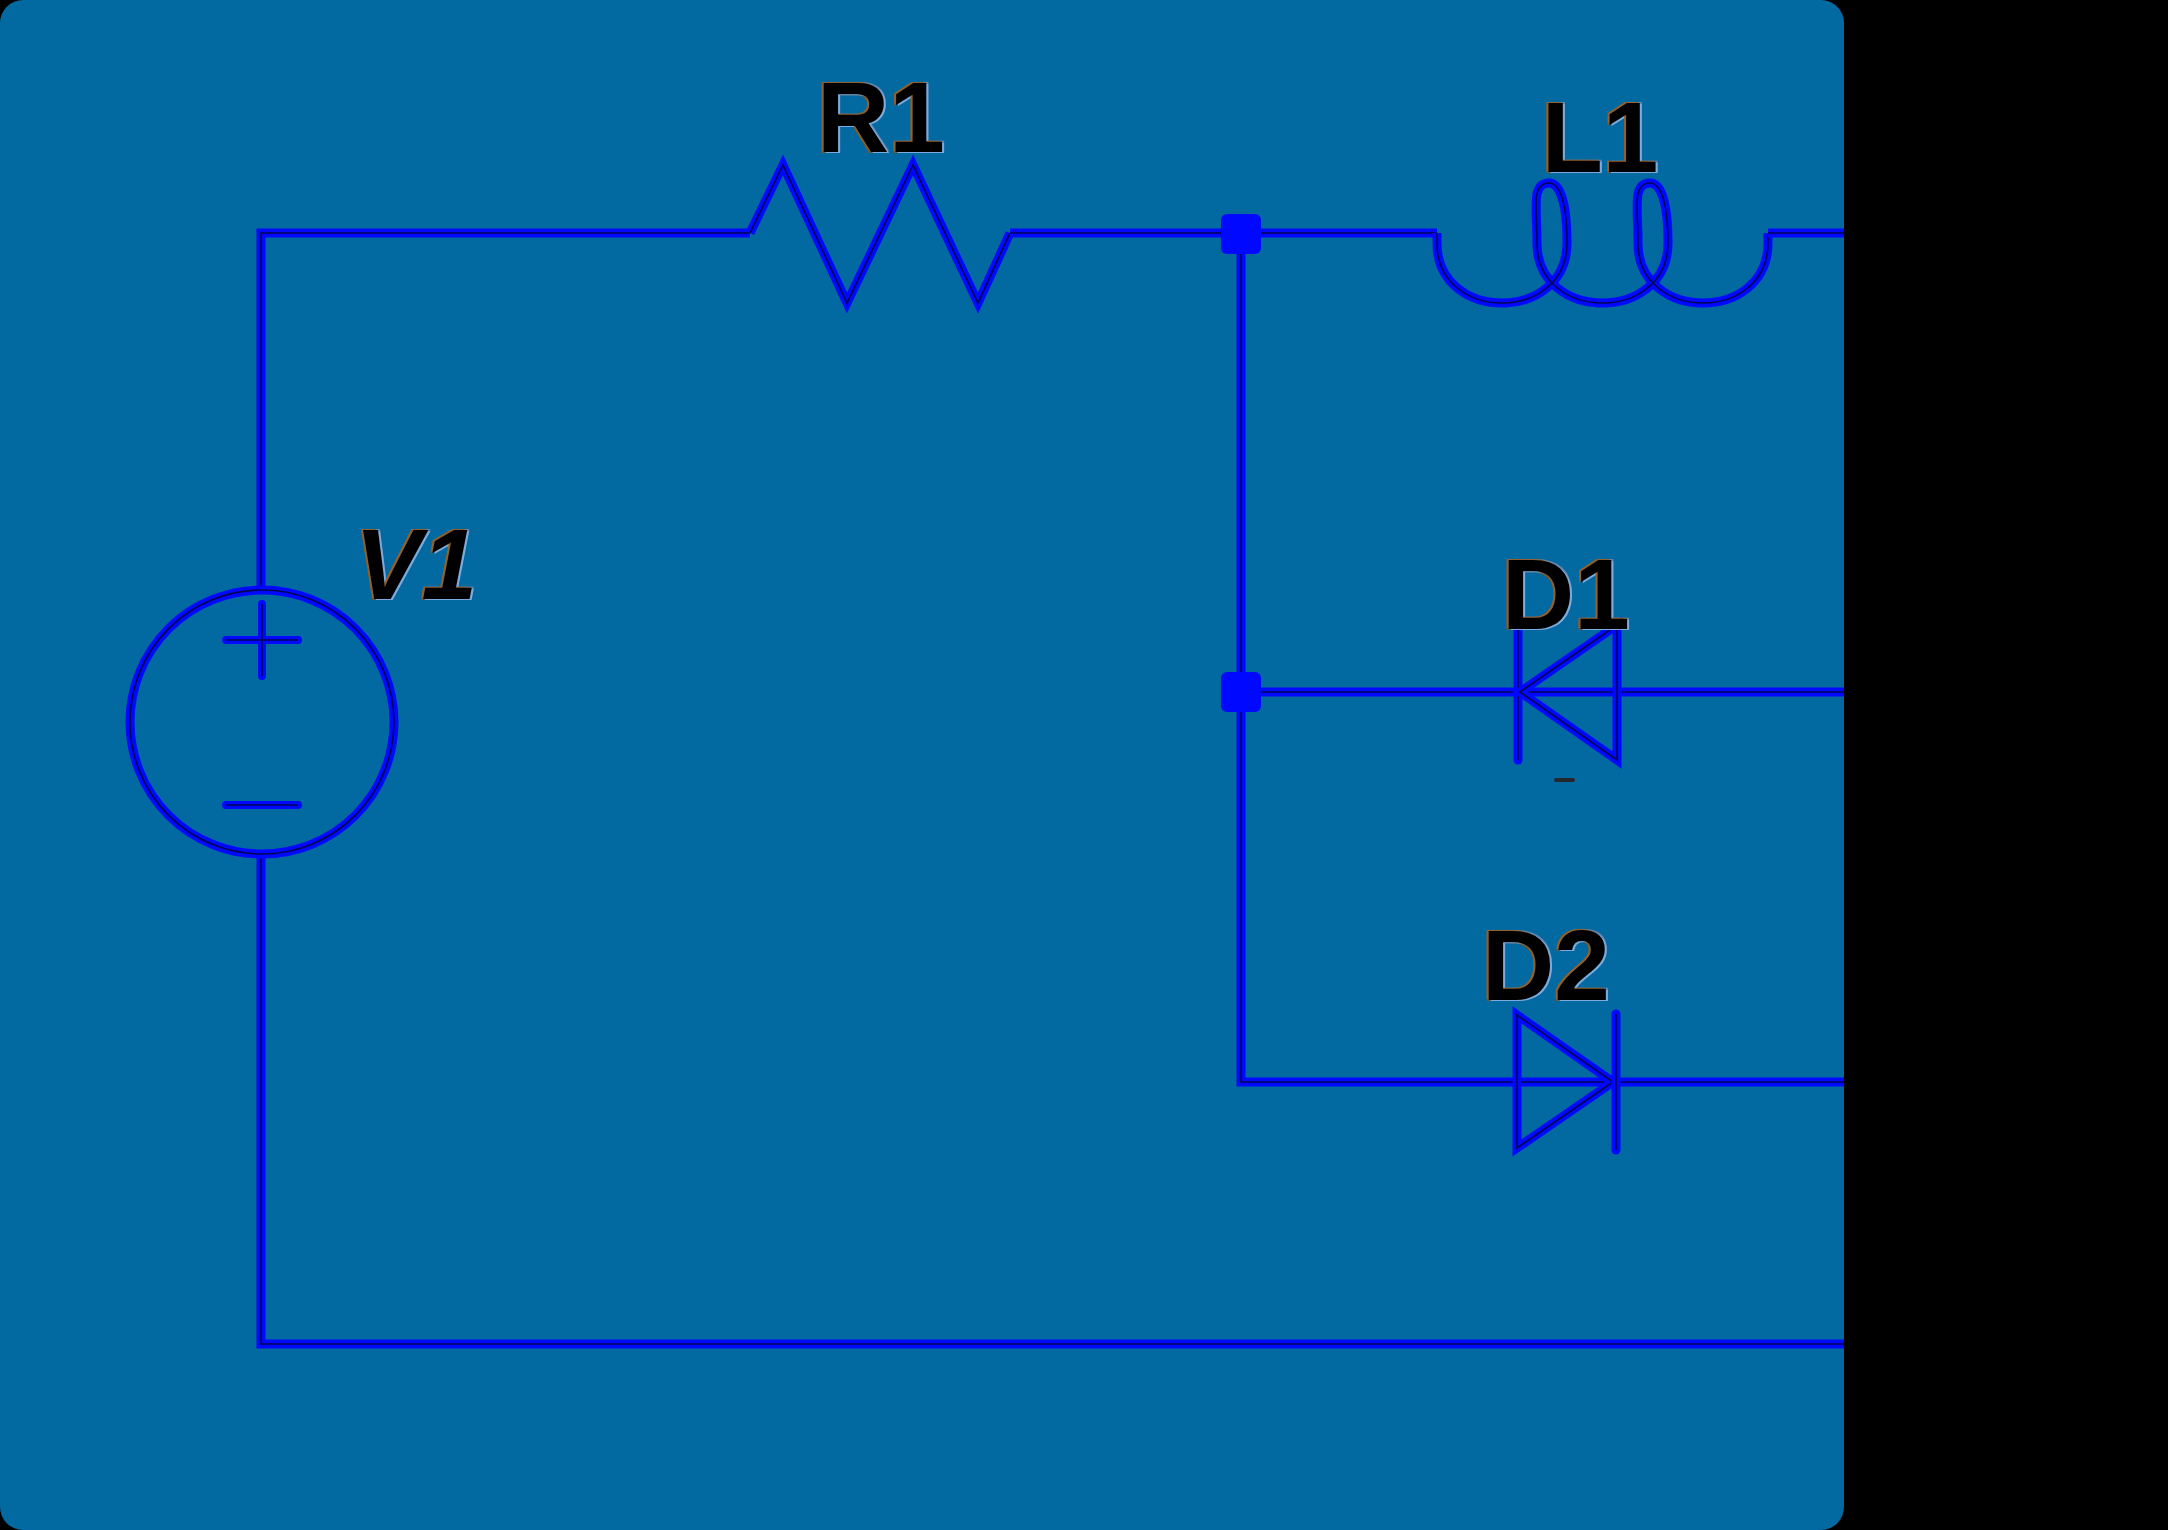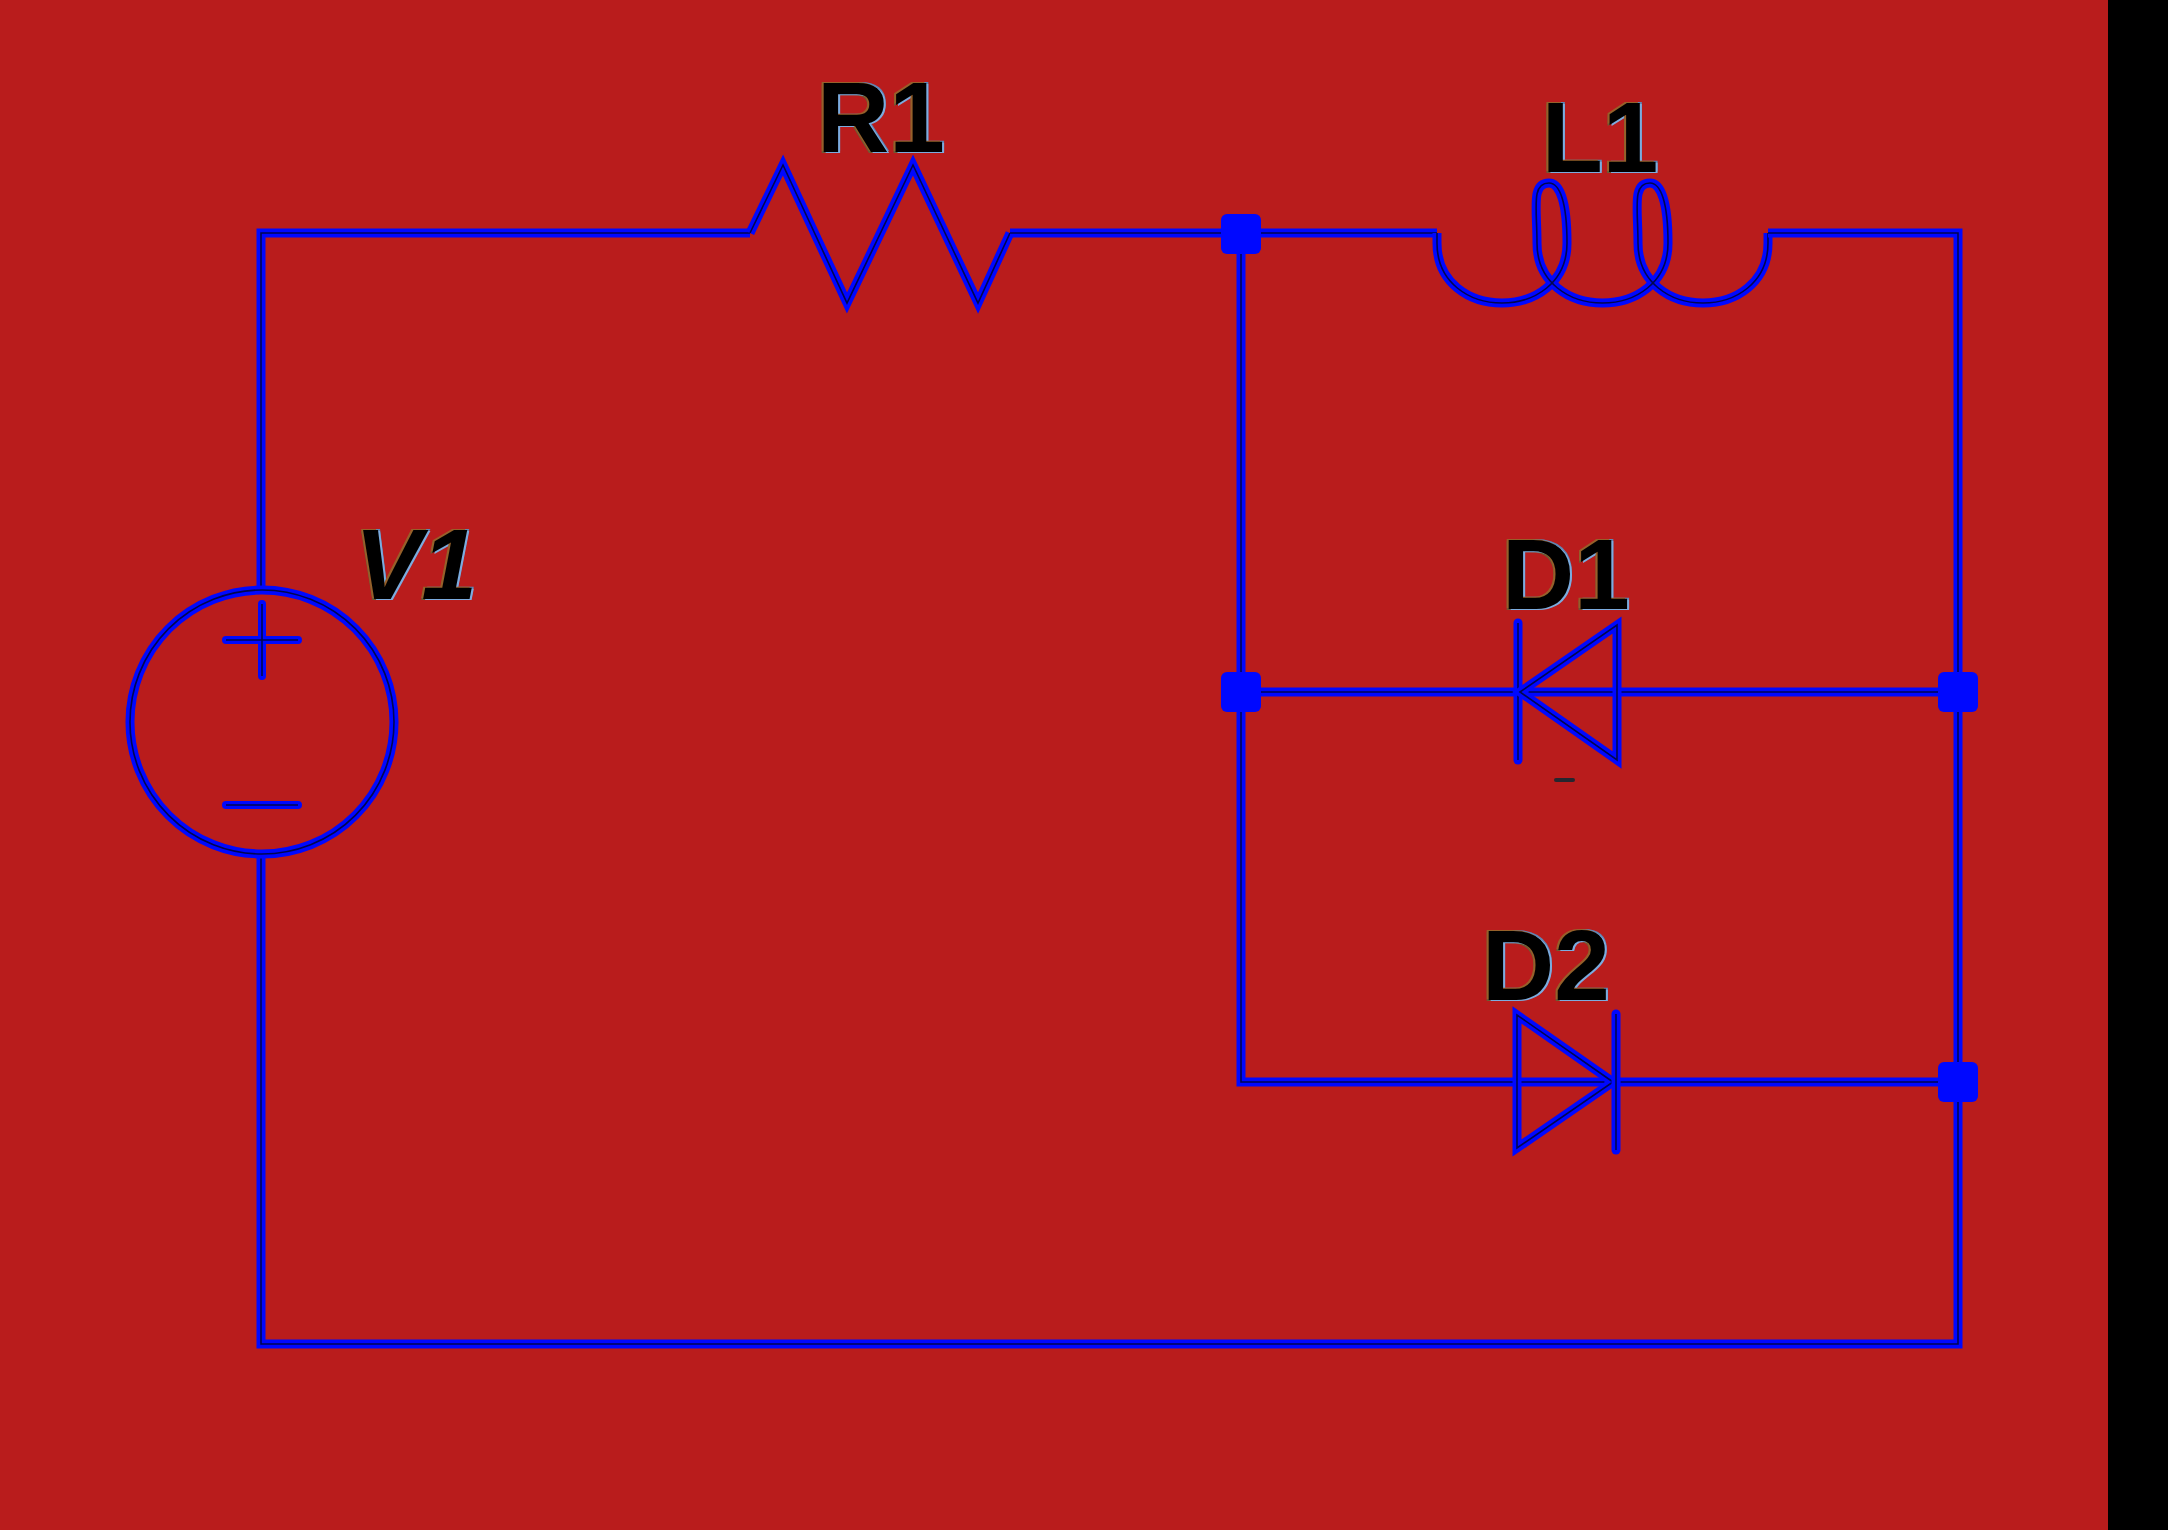--- a/index.html
+++ b/index.html
@@ -2,25 +2,26 @@
 <html><head>
 <meta charset="utf-8">
 <style>
   html, body {
     margin: 0;
     padding: 0;
     background: #000000;
   }
   .stage {
     position: relative;
-    width: 2108px;
+    width: 1844px;
     height: 1530px;
-    background: #b91c1c;
+    background: #0369a1;
     overflow: hidden;
     font-family: "Liberation Sans", sans-serif;
+    border-radius: 23px;
   }
   svg.schematic {
     position: absolute;
     left: 0;
     top: 0;
   }
   .wire {
     stroke: #0008ff;
     stroke-width: 9;
     fill: none;
@@ -148,16 +149,16 @@
       <rect class="node-sq" x="1938" y="672" width="40" height="40" rx="6"></rect>
       <rect class="node-sq" x="1938" y="1062" width="40" height="40" rx="6"></rect>
     </g>
 
     <path class="artifact" d="M 1556 780 L 1573 780"></path>
   </svg>
 
   <div class="lbl" style="left:881px;  top:67px;">R1</div>
   <div class="lbl" style="left:1600px; top:87px;text-align:center;">L1</div>
   <div class="lbl" style="left:416px;  top:514px;font-style:italic;">V1</div>
-  <div class="lbl" style="left:1566px; top:524px;">D1</div>
+  <div class="lbl" style="left:1566px; top:544px;">D1</div>
   <div class="lbl" style="left:1546px; top:915px;">D2</div>
 
 </div>
 
 </body></html>

